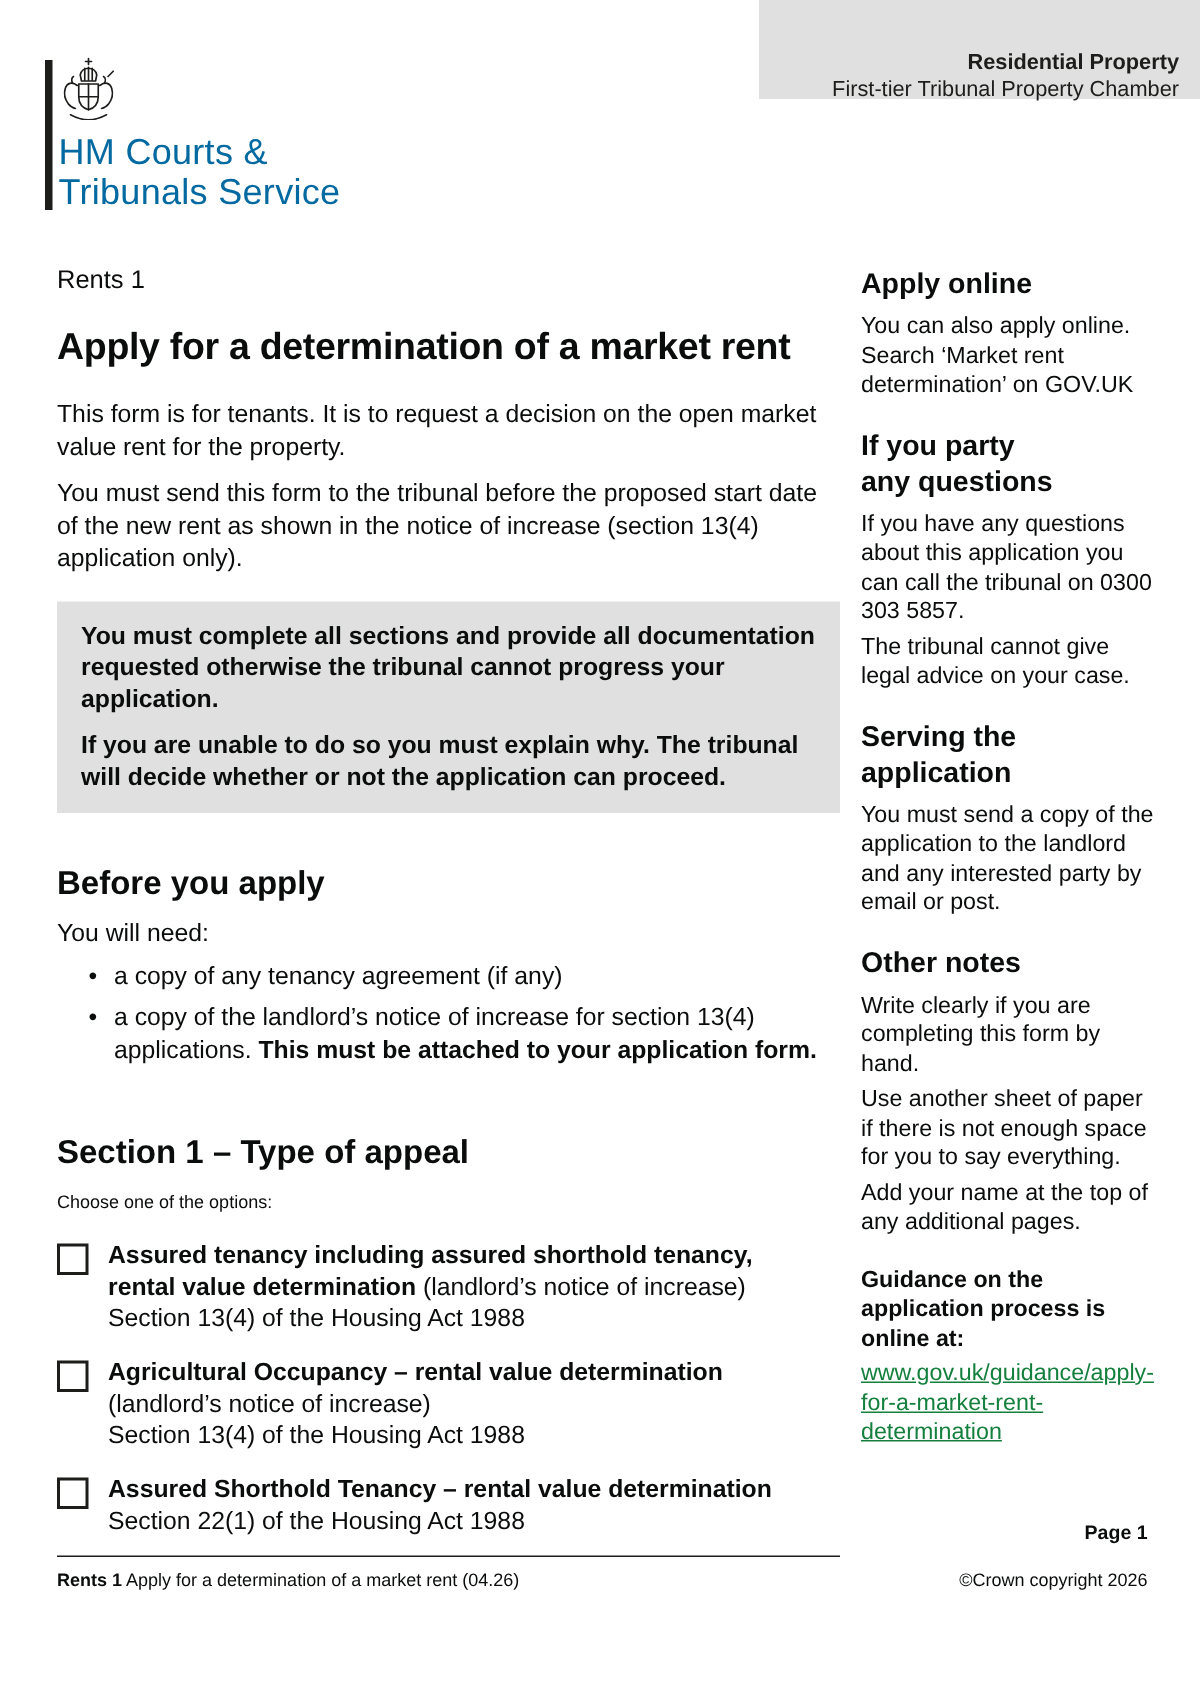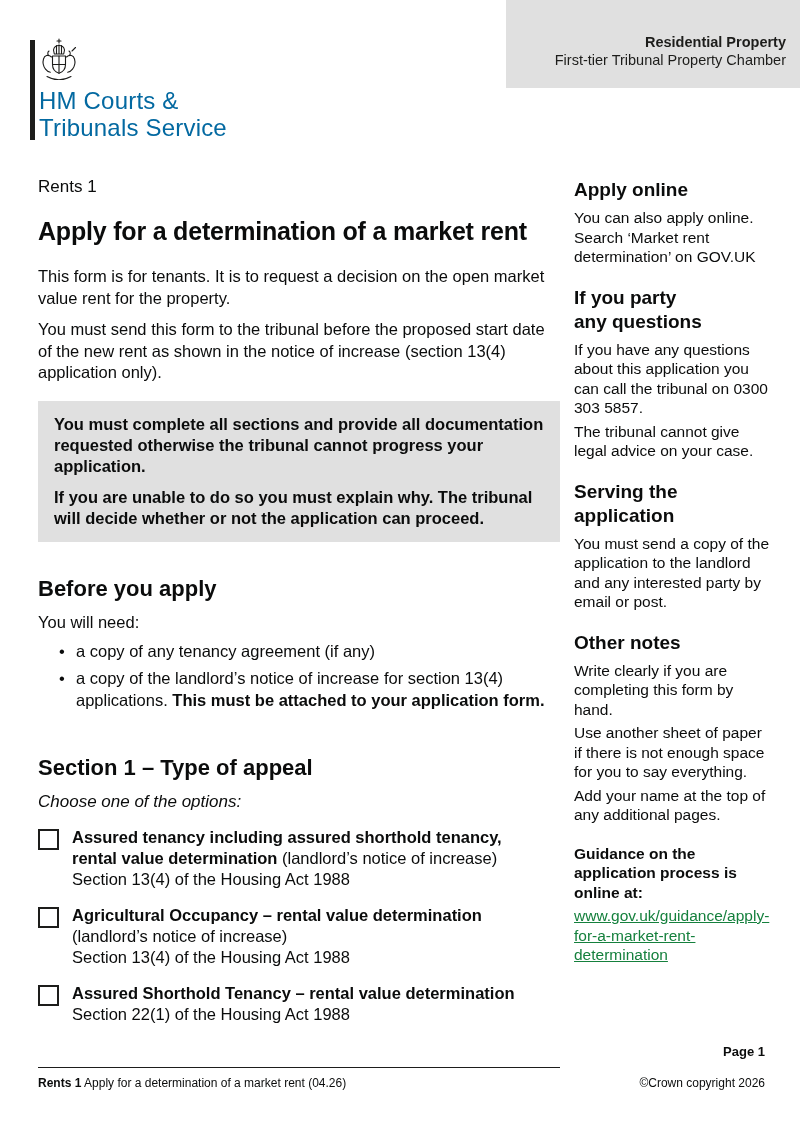--- a/index.html
+++ b/index.html
@@ -8,21 +8,21 @@
     position: relative;
     background: #ffffff;
     color: #0b0c0c;
     font-family: "Liberation Sans", sans-serif;
     overflow: hidden;
   }
 
   
   .badge {
     position: absolute; top: 0; right: 0;
-    width: 294px; height: 88px;
+    width: 294px; height: 66px;
     background: #e0e0e0;
     box-sizing: border-box;
     padding: 33px 14px 0 10px;
     text-align: right;
     font-size: 14.5px; line-height: 18px;
     color: #1d1d1b;
   }
   .badge .b1 { font-weight: bold; }
 
   .logo { position: absolute; left: 30px; top: 38px; }
@@ -47,21 +47,21 @@
   h2.section-h { font-size: 22px; line-height: 26px; margin: 16px 0 10px; font-weight: bold; }
   .need-intro { font-size: 16.5px; line-height: 21px; margin: 0 0 8px; }
   ul.need { list-style: none; margin: 0; padding: 0 0 0 20px; }
   ul.need li {
     position: relative; padding-left: 18px;
     font-size: 16.5px; line-height: 21.5px; margin-bottom: 6px;
   }
   ul.need li::before { content: "•"; position: absolute; left: 1px; }
 
   .section1-h { margin-top: 44px !important; }
-  .choose { font-size: 17px; line-height: 21px; margin: 0; font-style: italic; }
+  .choose { font-size: 12px; line-height: 21px; margin: 0; }
 
   .option { display: flex; align-items: flex-start; margin-top: 15px; }
   .cb {
     width: 17px; height: 17px; flex: none;
     border: 2px solid #1d1d1b; background: #fff;
     margin-top: 2px;
   }
   .opt-text { margin-left: 13px; font-size: 16.5px; line-height: 21px; white-space: pre-line; }
   .opt-text b { font-weight: bold; }
   .opt-act { display: block; }
@@ -74,21 +74,21 @@
   .sidebar p { font-size: 15.5px; line-height: 19.5px; margin: 0 0 4px; }
   .guidance-label { font-weight: bold; }
   .guidance-link {
     display: block;
     font-size: 15.5px; line-height: 19.5px;
     color: #15803d; text-decoration: underline;
     word-break: break-word;
   }
 
   
-  .footer { position: absolute; left: 38px; top: 1044px; width: 727px; }
+  .footer { position: absolute; left: 38px; top: 1014px; width: 727px; }
   .page-num { text-align: right; font-size: 13px; font-weight: bold; margin-bottom: 8px; }
   .footer-rule { width: 522px; border-top: 1.5px solid #1d1d1b; margin-bottom: 8px; }
   .footer-row { display: flex; justify-content: space-between; font-size: 12px; line-height: 15px; }
   .footer-ref b { font-weight: bold; }
 </style>
 </head>
 <body>
 
 <div class="badge">
   <div class="b1">Residential Property</div>

